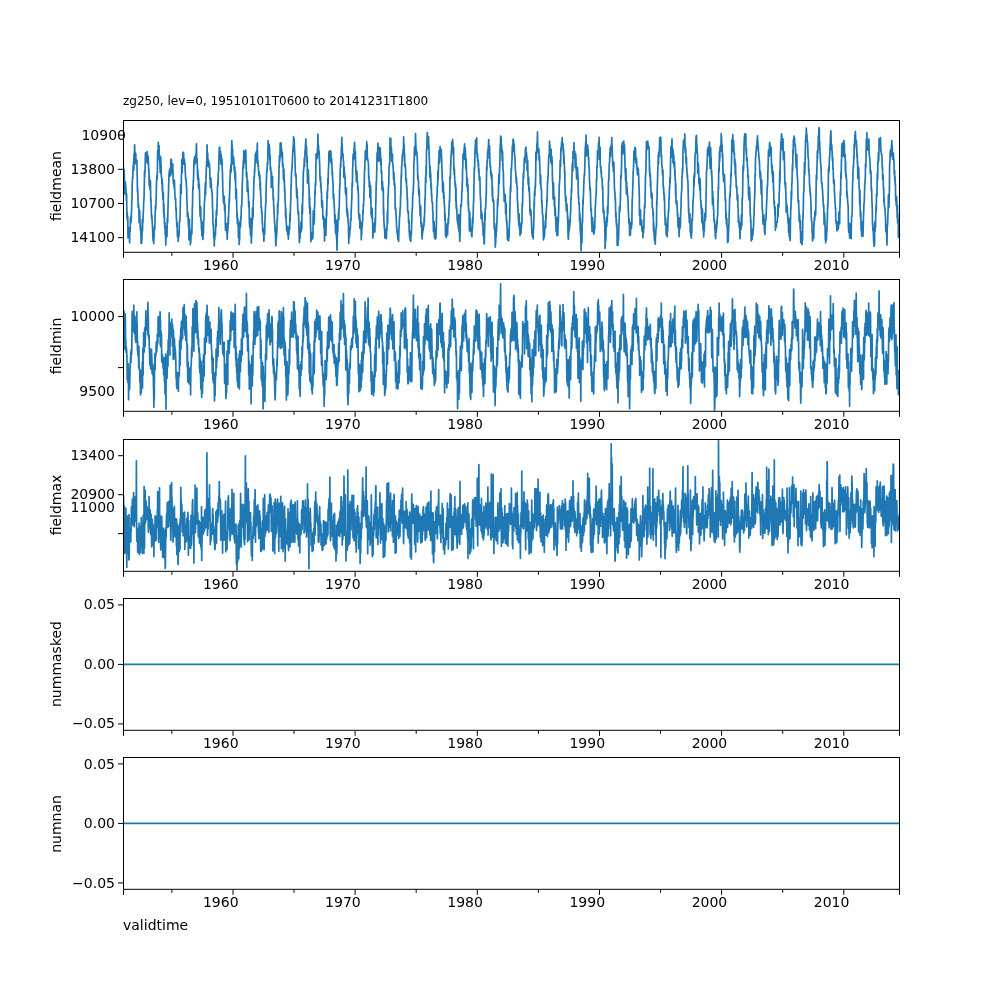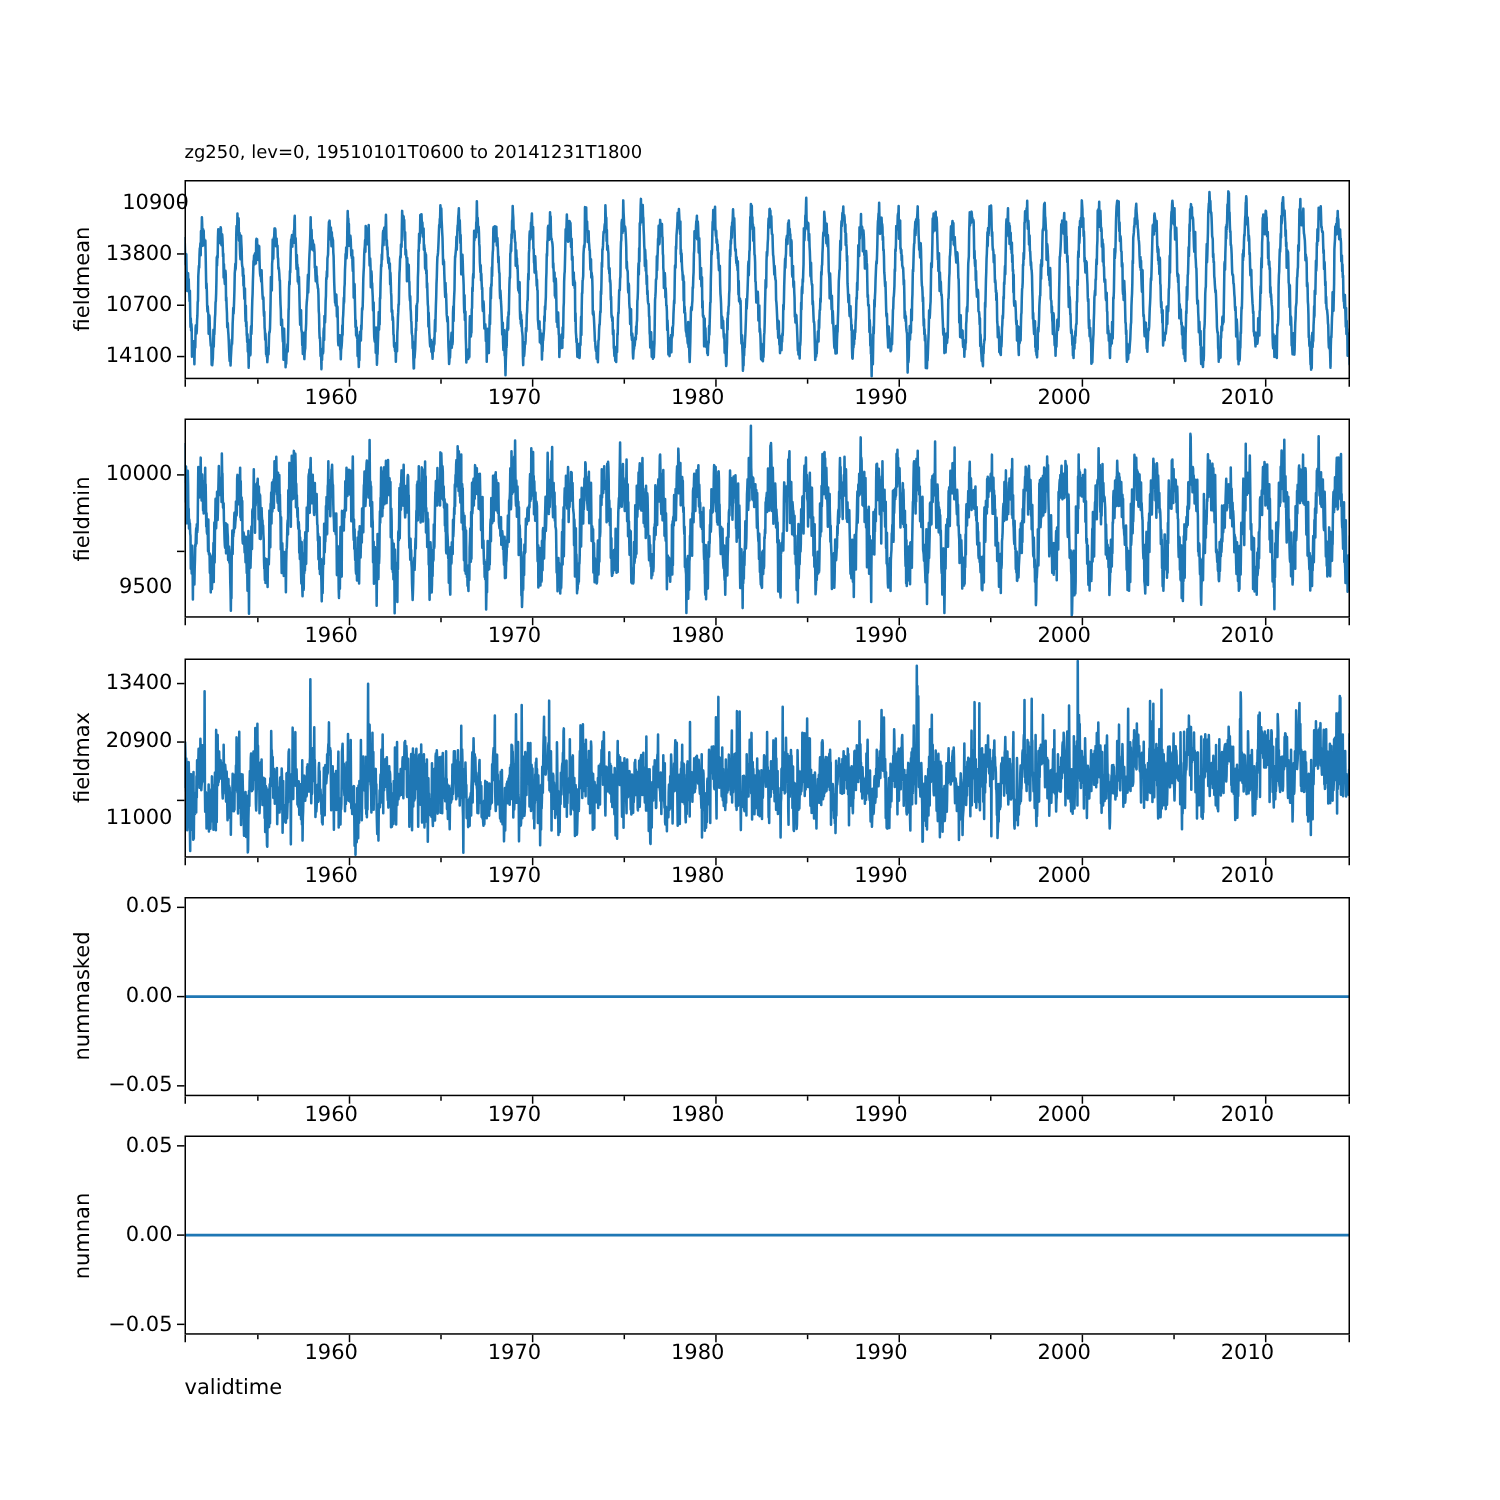--- a/index.html
+++ b/index.html
@@ -121,21 +121,21 @@
           <line x1="659.7" y1="132.8" x2="659.7" y2="135.8" stroke="#000000" stroke-width="1"></line>
           <line x1="0.5" y1="132.8" x2="0.5" y2="137.8" stroke="#000000" stroke-width="1"></line>
           <line x1="776.5" y1="132.8" x2="776.5" y2="137.8" stroke="#000000" stroke-width="1"></line>
           <line x1="0" y1="16.7" x2="-5" y2="16.7" stroke="#000000" stroke-width="1"></line>
           <line x1="0" y1="55.7" x2="-5" y2="55.7" stroke="#000000" stroke-width="1"></line>
           <line x1="0" y1="94.6" x2="-5" y2="94.6" stroke="#000000" stroke-width="1"></line>
         </svg>
       </div>
       <div class="ytick-label" style="left: 45px; top: 447.966px;">13400</div>
       <div class="ytick-label" style="left: 45px; top: 486.91px;">20900</div>
-      <div class="ytick-label" style="left: 45px; top: 538px; text-align: right;">11000</div>
+      <div class="ytick-label" style="left: 45px; top: 500px; text-align: right;">11000</div>
       <div class="xtick-label" style="left: 202.953px; top: 576.52px;">1960</div>
       <div class="xtick-label" style="left: 325.123px; top: 576.52px;">1970</div>
       <div class="xtick-label" style="left: 447.292px; top: 576.52px;">1980</div>
       <div class="xtick-label" style="left: 569.462px; top: 576.52px;">1990</div>
       <div class="xtick-label" style="left: 691.632px; top: 576.52px;">2000</div>
       <div class="xtick-label" style="left: 813.802px; top: 576.52px;">2010</div>
       <div class="ylabel" style="left: 56px; top: 505.12px;">fieldmax</div>
       <div class="axes" style="left: 123px; top: 598.08px; width: 777px; height: 132.8px;">
         <svg width="777" height="133">
           <clipPath id="clip-nummasked">

